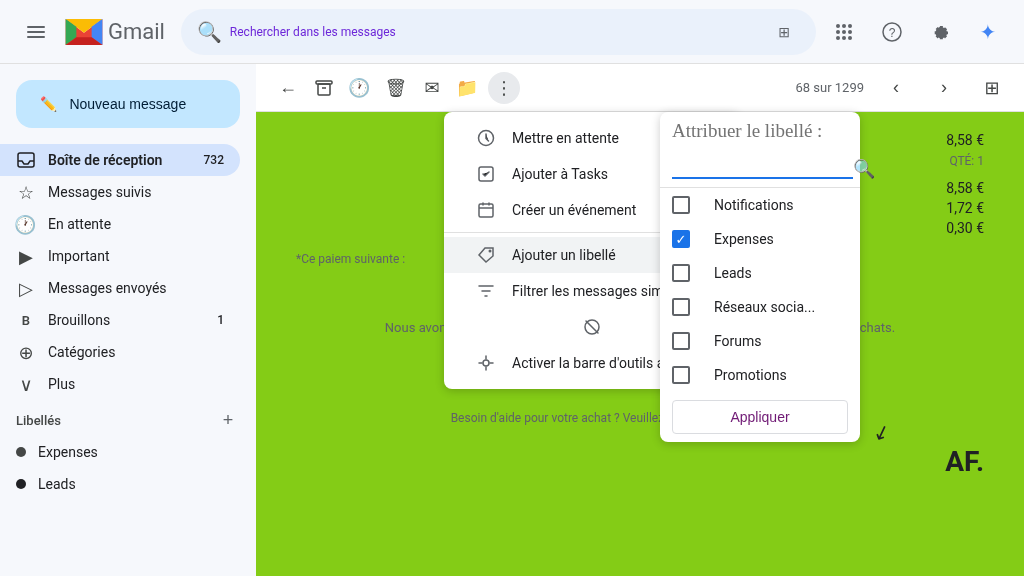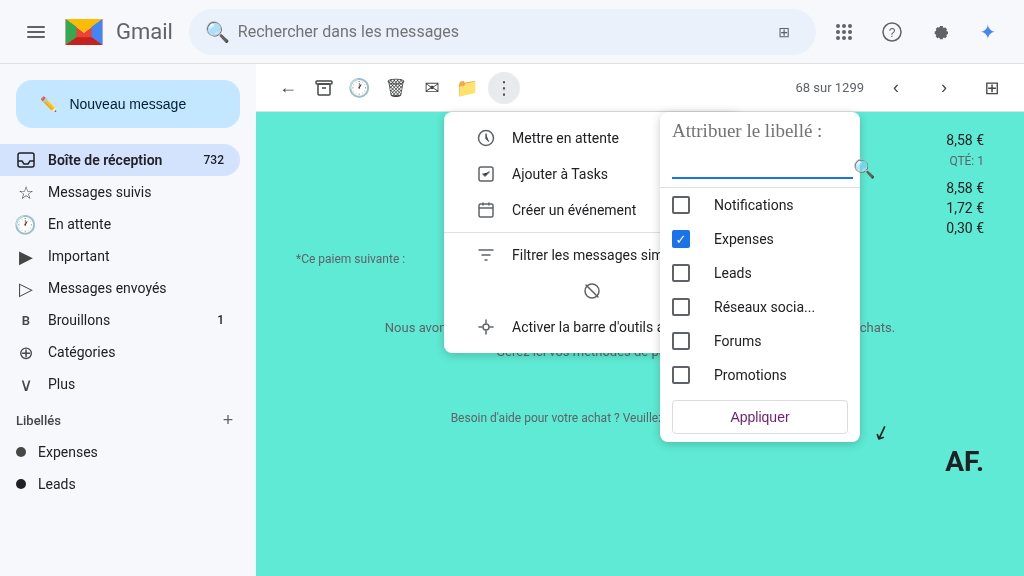--- a/index.html
+++ b/index.html
@@ -7,25 +7,25 @@
 
     
     .app { display: flex; flex-direction: column; height: 576px; width: 1024px; }
     .header { display: flex; align-items: center; height: 64px; background: #f6f8fc; padding: 0 16px; gap: 8px; border-bottom: 1px solid #e0e0e0; }
     .body { display: flex; flex: 1; overflow: hidden; }
     .sidebar { width: 256px; background: #f6f8fc; padding: 8px 0; flex-shrink: 0; overflow-y: auto; }
     .main { flex: 1; background: #fff; overflow: hidden; position: relative; }
 
     
     .hamburger-btn { width: 40px; height: 40px; border-radius: 50%; border: none; background: transparent; cursor: pointer; display: flex; align-items: center; justify-content: center; color: #5f6368; }
-    .gmail-logo { display: flex; align-items: center; gap: 12px; margin-right: 8px; }
+    .gmail-logo { display: flex; align-items: center; gap: 4px; margin-right: 8px; }
     .gmail-logo-m { width: 40px; height: 26px; }
     .search-bar { flex: 1; max-width: 700px; background: #eaf1fb; border-radius: 24px; height: 46px; display: flex; align-items: center; padding: 0 16px; gap: 8px; cursor: text; }
     .search-icon { color: #5f6368; font-size: 20px; }
-    .search-text { color: #737373; flex: 1; font-size: 16px; }
+    .search-text { color: #6d28d9; flex: 1; font-size: 12px; }
     .search-filter-btn { width: 32px; height: 32px; display: flex; align-items: center; justify-content: center; color: #5f6368; }
     .header-right { margin-left: auto; display: flex; align-items: center; gap: 8px; }
     .header-icon-btn { width: 40px; height: 40px; border-radius: 50%; border: none; background: transparent; cursor: pointer; display: flex; align-items: center; justify-content: center; color: #5f6368; font-size: 20px; }
     .gemini-btn { color: #4285f4; font-size: 20px; }
 
     
     .compose-btn { margin: 8px 16px 16px; background: #c2e7ff; border: none; border-radius: 16px; padding: 16px 24px; font-size: 14px; font-weight: 500; cursor: pointer; display: flex; align-items: center; gap: 12px; color: #001d35; width: calc(100% - 32px); }
     .nav-item { display: flex; align-items: center; height: 32px; padding: 0 16px; border-radius: 0 16px 16px 0; cursor: pointer; font-size: 14px; color: #202124; position: relative; margin-right: 16px; }
     .nav-item.active { background: #d3e3fd; font-weight: 600; }
     .nav-item-icon { width: 20px; margin-right: 12px; color: #444746; font-size: 18px; display: flex; align-items: center; justify-content: center; }
@@ -36,21 +36,21 @@
     .label-dot { width: 10px; height: 10px; border-radius: 50%; margin-right: 12px; background: #444746; }
     .label-dot.dark { background: #202124; }
 
     
     .toolbar { display: flex; align-items: center; height: 48px; padding: 0 16px; border-bottom: 1px solid #e0e0e0; background: #fff; gap: 4px; }
     .toolbar-btn { width: 32px; height: 32px; border-radius: 50%; border: none; background: transparent; cursor: pointer; display: flex; align-items: center; justify-content: center; color: #444746; font-size: 18px; }
     .toolbar-btn.active-more { background: #e8eaed; }
     .toolbar-right { margin-left: auto; display: flex; align-items: center; gap: 16px; font-size: 13px; color: #5f6368; }
 
     
-    .email-content { padding: 20px 40px; background: #5eead4; height: calc(100% - 48px); overflow-y: auto; }
+    .email-content { padding: 20px 40px; background: #84cc16; height: calc(100% - 48px); overflow-y: auto; }
 
     
     .context-menu { position: absolute; top: 48px; left: 188px; background: #fff; border-radius: 8px; box-shadow: 0 2px 10px rgba(0,0,0,0.2); z-index: 100; min-width: 220px; padding: 8px 0; }
     .menu-item { display: flex; align-items: center; padding: 8px 32px; cursor: pointer; font-size: 14px; color: #202124; gap: 16px; position: relative; justify-content: center; }
     .menu-item-icon { width: 20px; height: 20px; display: flex; align-items: center; justify-content: center; color: #5f6368; font-size: 18px; flex-shrink: 0; }
     .menu-item-label { flex: 1; }
     .menu-item-arrow { color: #5f6368; font-size: 16px; }
     .menu-divider { height: 1px; background: #e0e0e0; margin: 4px 0; }
     .menu-item.highlighted { background: #f1f3f4; }
 
@@ -265,20 +265,30 @@
           <span class="menu-item-icon">
             <svg width="18" height="18" viewBox="0 0 18 18">
                 <rect x="2" y="3" width="14" height="13" rx="1.5" stroke="#5f6368" stroke-width="1.5" fill="none"></rect>
                 <path d="M2 7h14" stroke="#5f6368" stroke-width="1.5"></path>
                 <path d="M6 2v2M12 2v2" stroke="#5f6368" stroke-width="1.5" stroke-linecap="round"></path>
               </svg>
           </span>
           <span class="menu-item-label">Créer un événement</span>
         </div>
         <div class="menu-divider"></div>
+        <div class="menu-item highlighted">
+          <span class="menu-item-icon">
+            <svg width="18" height="18" viewBox="0 0 18 18">
+                <path d="M2 9l6-7h8v8l-7 6-7-7z" stroke="#5f6368" stroke-width="1.5" fill="none"></path>
+                <circle cx="13" cy="5" r="1.5" fill="#5f6368"></circle>
+              </svg>
+          </span>
+          <span class="menu-item-label">Ajouter un libellé</span>
+          <span class="menu-item-arrow">›</span>
+        </div>
         <div class="menu-item">
           <span class="menu-item-icon">
             <svg width="18" height="18" viewBox="0 0 18 18">
                 <path d="M2 4h14M5 9h8M8 14h2" stroke="#5f6368" stroke-width="1.5" stroke-linecap="round"></path>
               </svg>
           </span>
           <span class="menu-item-label">Filtrer les messages similaires</span>
         </div>
         <div class="menu-item">
           <span class="menu-item-icon">

